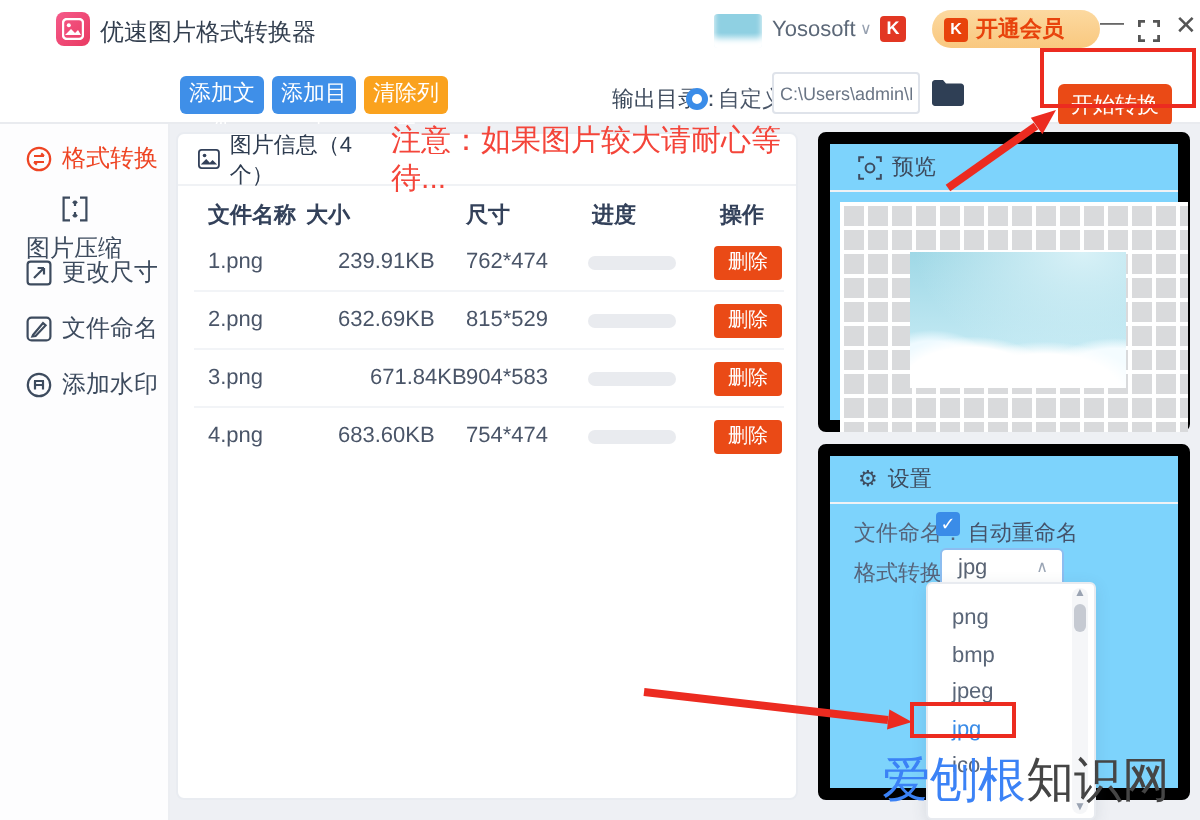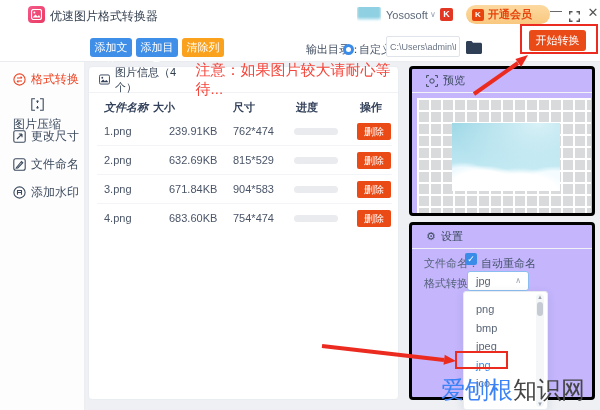--- a/index.html
+++ b/index.html
@@ -34,21 +34,21 @@
          line-height:19px; text-align:center; padding:0; font-family:inherit; }
   .btn-blue { background:#3f8fe8; width:42px; }
   .btn-orange { background:#faa21e; width:42px; }
   .out-label { position:absolute; left:306px; top:14px; font-size:11px; color:#3d4a5c; }
   .radio { position:absolute; left:343px; top:16px; width:11px; height:11px; border-radius:50%;
            border:3px solid #3a8ce8; background:#fff; }
   .radio-label { position:absolute; left:359px; top:14px; font-size:11px; color:#4a5668; }
   .path-input { position:absolute; left:386px; top:8px; width:74px; height:21px; border:1px solid #dfe3ea;
                 border-radius:2px; font-size:9px; color:#6a7585; padding:0 3px; font-family:inherit; background:#fff; }
   .folder-ico { position:absolute; left:466px; top:12px; }
-  .start-btn { position:absolute; left:529px; top:2px; width:57px; height:21px; background:#ea4a16; border:none;
+  .start-btn { position:absolute; left:529px; top:14px; width:57px; height:21px; background:#ea4a16; border:none;
                border-radius:3px; color:#fff; font-size:11px; font-family:inherit; }
 
   
   .content { position:absolute; left:0; top:62px; width:600px; height:348px; background:#eef0f4; }
 
   
   .sidebar { position:absolute; left:0; top:0; width:85px; height:348px; background:#fdfdfe; border-right:1px solid #eceef2; }
   .side-item { position:absolute; left:13px; height:18px; display:flex; align-items:center; gap:5px; font-size:12px; color:#3d4b5e; }
   .side-item svg { flex:none; }
   .side-item.active { color:#ee4423; }
@@ -61,21 +61,21 @@
   .panel-title { font-size:11px; color:#2e3c50; }
   .panel-warn { font-size:15px; color:#f4453a; }
   .col-head { position:absolute; top:33px; font-size:11px; color:#33415a; font-weight:bold; }
   .cell { position:absolute; font-size:11px; color:#4a5568; }
   .file-row { position:absolute; left:8px; width:295px; height:29px; border-bottom:1px solid #f2f4f7; }
   .progress-pill { position:absolute; left:197px; top:11px; width:44px; height:7px; background:#e9ebef; border-radius:4px; }
   .del-btn { position:absolute; left:260px; top:6px; width:34px; height:17px; background:#ea4a16; border:none;
              border-radius:2px; color:#fff; font-size:10px; font-family:inherit; line-height:15px; }
 
   
-  .card { position:absolute; background:#c4b5fd; border:3px solid #000000; border-radius:4px; }
+  .card { position:absolute; background:#7dd3fc; border:6px solid #000000; border-radius:4px; }
   .preview-card { left:409px; top:4px; width:186px; height:150px; }
   .card-head { position:absolute; left:0; top:0; width:100%; height:24px; border-bottom:1px solid #f0f2f5;
                display:flex; align-items:center; gap:5px; padding-left:14px; font-size:11px; color:#3d4b5e; }
   .checker { position:absolute; left:5px; top:29px; width:174px; height:115px; background:#d9dadc;
              background-image:linear-gradient(to right,#fff 2px,transparent 2px),
                               linear-gradient(to bottom,#fff 2px,transparent 2px);
              background-size:12px 12px; }
   .sky-img { position:absolute; left:35px; top:25px; width:108px; height:68px;
              background:
                radial-gradient(60px 32px at 28% 96%, #ffffff 55%, rgba(255,255,255,0) 72%),
@@ -208,21 +208,21 @@
     <div class="panel">
       <div class="panel-head">
         <svg width="12" height="11" viewBox="0 0 12 11">
             <rect x="0.5" y="0.5" width="11" height="10" rx="1.5" fill="none" stroke="#33415a" stroke-width="1"></rect>
             <circle cx="3.6" cy="3.6" r="1" fill="#33415a"></circle>
             <path d="M1.5 8.5 L4.5 5.5 L6.5 7.5 L8 6 L10.5 8.5 Z" fill="#33415a"></path>
           </svg>
         <span class="panel-title">图片信息（4个）</span>
         <span class="panel-warn">注意：如果图片较大请耐心等待...</span>
       </div>
-      <span class="col-head" style="left:15px;font-style:italic;">文件名称</span>
+      <span class="col-head" style="left:15px;">文件名称</span>
       <span class="col-head" style="left:64px;">大小</span>
       <span class="col-head" style="left:144px;">尺寸</span>
       <span class="col-head" style="left:207px;">进度</span>
       <span class="col-head" style="left:271px;">操作</span>
 
       <div class="file-row" style="top:50px;">
         <span class="cell" style="left:7px;top:8px;">1.png</span>
         <span class="cell" style="left:72px;top:8px;">239.91KB</span>
         <span class="cell" style="left:136px;top:8px;">762*474</span>
         <span class="progress-pill"></span>
@@ -230,21 +230,21 @@
       </div>
       <div class="file-row" style="top:79px;">
         <span class="cell" style="left:7px;top:8px;">2.png</span>
         <span class="cell" style="left:72px;top:8px;">632.69KB</span>
         <span class="cell" style="left:136px;top:8px;">815*529</span>
         <span class="progress-pill"></span>
         <button class="del-btn">删除</button>
       </div>
       <div class="file-row" style="top:108px;">
         <span class="cell" style="left:7px;top:8px;">3.png</span>
-        <span class="cell" style="left:60px;top:8px;padding-left:12px;">671.84KB</span>
+        <span class="cell" style="left:76px;top:8px;padding-left:12px;">671.84KB</span>
         <span class="cell" style="left:136px;top:8px;">904*583</span>
         <span class="progress-pill"></span>
         <button class="del-btn">删除</button>
       </div>
       <div class="file-row" style="top:137px;border-bottom:none;">
         <span class="cell" style="left:7px;top:8px;">4.png</span>
         <span class="cell" style="left:72px;top:8px;">683.60KB</span>
         <span class="cell" style="left:136px;top:8px;">754*474</span>
         <span class="progress-pill"></span>
         <button class="del-btn">删除</button>

